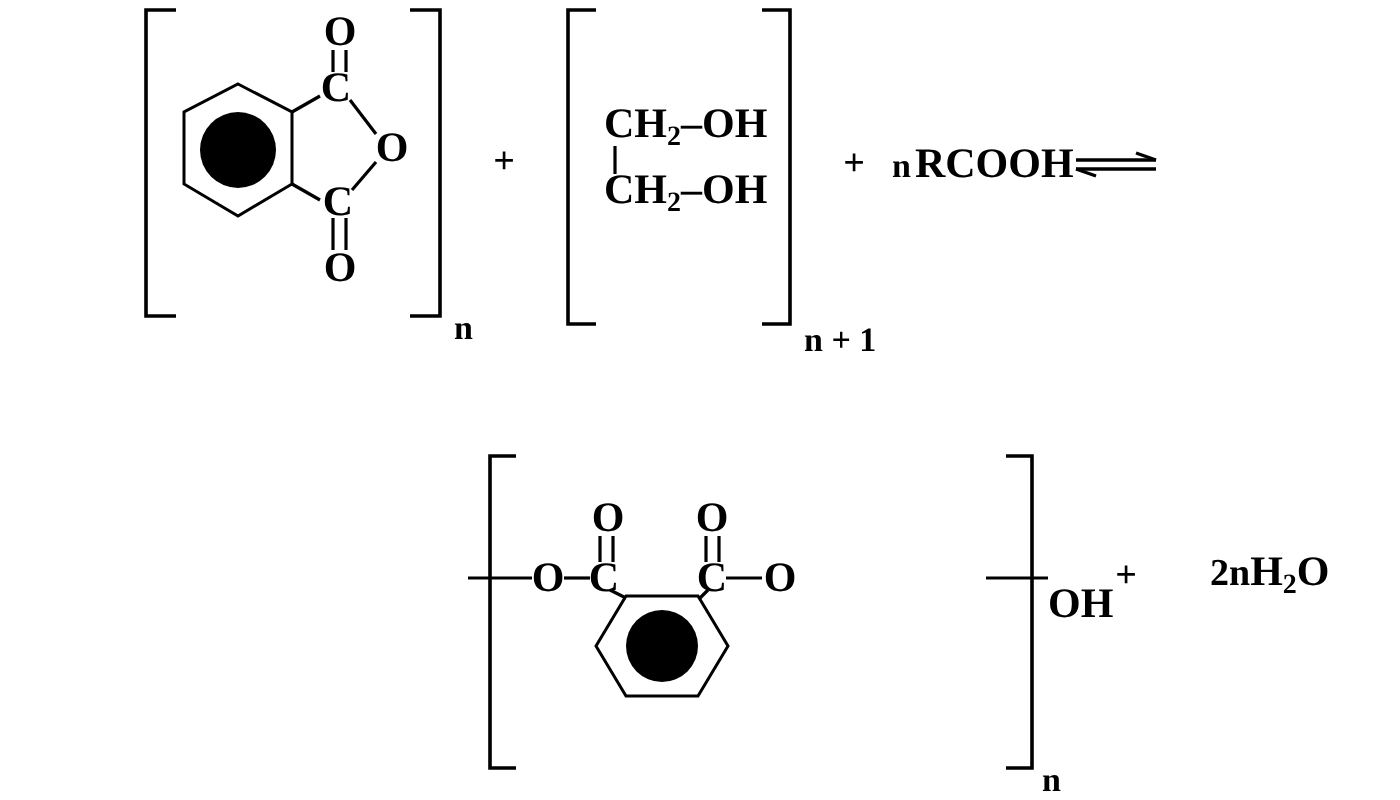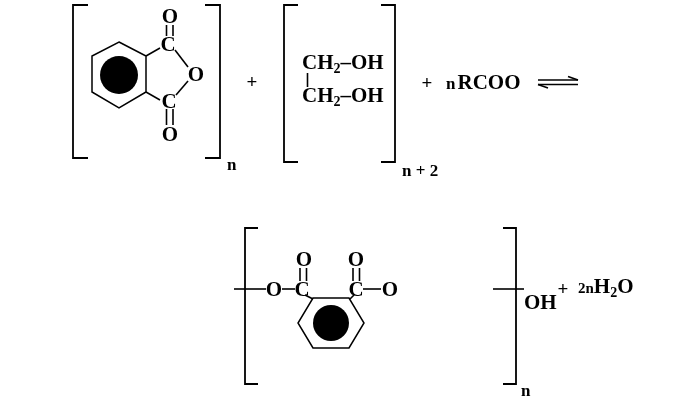--- a/index.html
+++ b/index.html
@@ -17,21 +17,21 @@
   .atom {
     position:absolute; transform:translate(-50%,-50%);
     font-weight:bold; font-size:21px; line-height:1; white-space:nowrap;
   }
   .plus { font-size:19px; }
   .t {
     position:absolute; transform:translateY(-50%);
     font-weight:bold; font-size:21px; line-height:1; white-space:nowrap;
   }
   .sub { font-size:14px; vertical-align:-4px; }
-  .co { font-size:15px; }
+  .co { font-size:19px;margin-left:27px; }
   .coN { font-size:17px; margin-right:2px; }
   .bsub {
     position:absolute; transform:translateY(-50%);
     font-weight:bold; font-size:17px; line-height:1; white-space:nowrap;
   }
 </style>
 </head>
 <body>
 
 <div class="canvas">
@@ -84,25 +84,25 @@
   <span class="atom" style="left:168px;top:44px">C</span>
   <span class="atom" style="left:196px;top:74px">O</span>
   <span class="atom" style="left:169px;top:101px">C</span>
   <span class="atom" style="left:170px;top:134px">O</span>
   <span class="bsub" style="left:227px;top:164px">n</span>
 
   <span class="atom plus" style="left:252px;top:81px">+</span>
 
   <div class="t" style="left:302px;top:64px"><span>CH</span><span class="sub">2</span><span>–OH</span></div>
   <div class="t" style="left:302px;top:97px"><span>CH</span><span class="sub">2</span><span>–OH</span></div>
-  <span class="bsub" style="left:402px;top:170px">n + 2</span>
+  <span class="bsub" style="left:402px;top:170px">n + 1</span>
 
   <span class="atom plus" style="left:427px;top:82px">+</span>
 
-  <div class="t" style="left:446px;top:82px"><span class="coN">n</span><span>RCOO</span></div>
+  <div class="t" style="left:446px;top:82px"><span class="coN">n</span><span>RCOOH</span></div>
 
 
   <span class="atom" style="left:274px;top:289px">O</span>
   <span class="atom" style="left:302px;top:289px">C</span>
   <span class="atom" style="left:304px;top:259px">O</span>
   <span class="atom" style="left:356px;top:289px">C</span>
   <span class="atom" style="left:356px;top:259px">O</span>
   <span class="atom" style="left:390px;top:289px">O</span>
 
 

